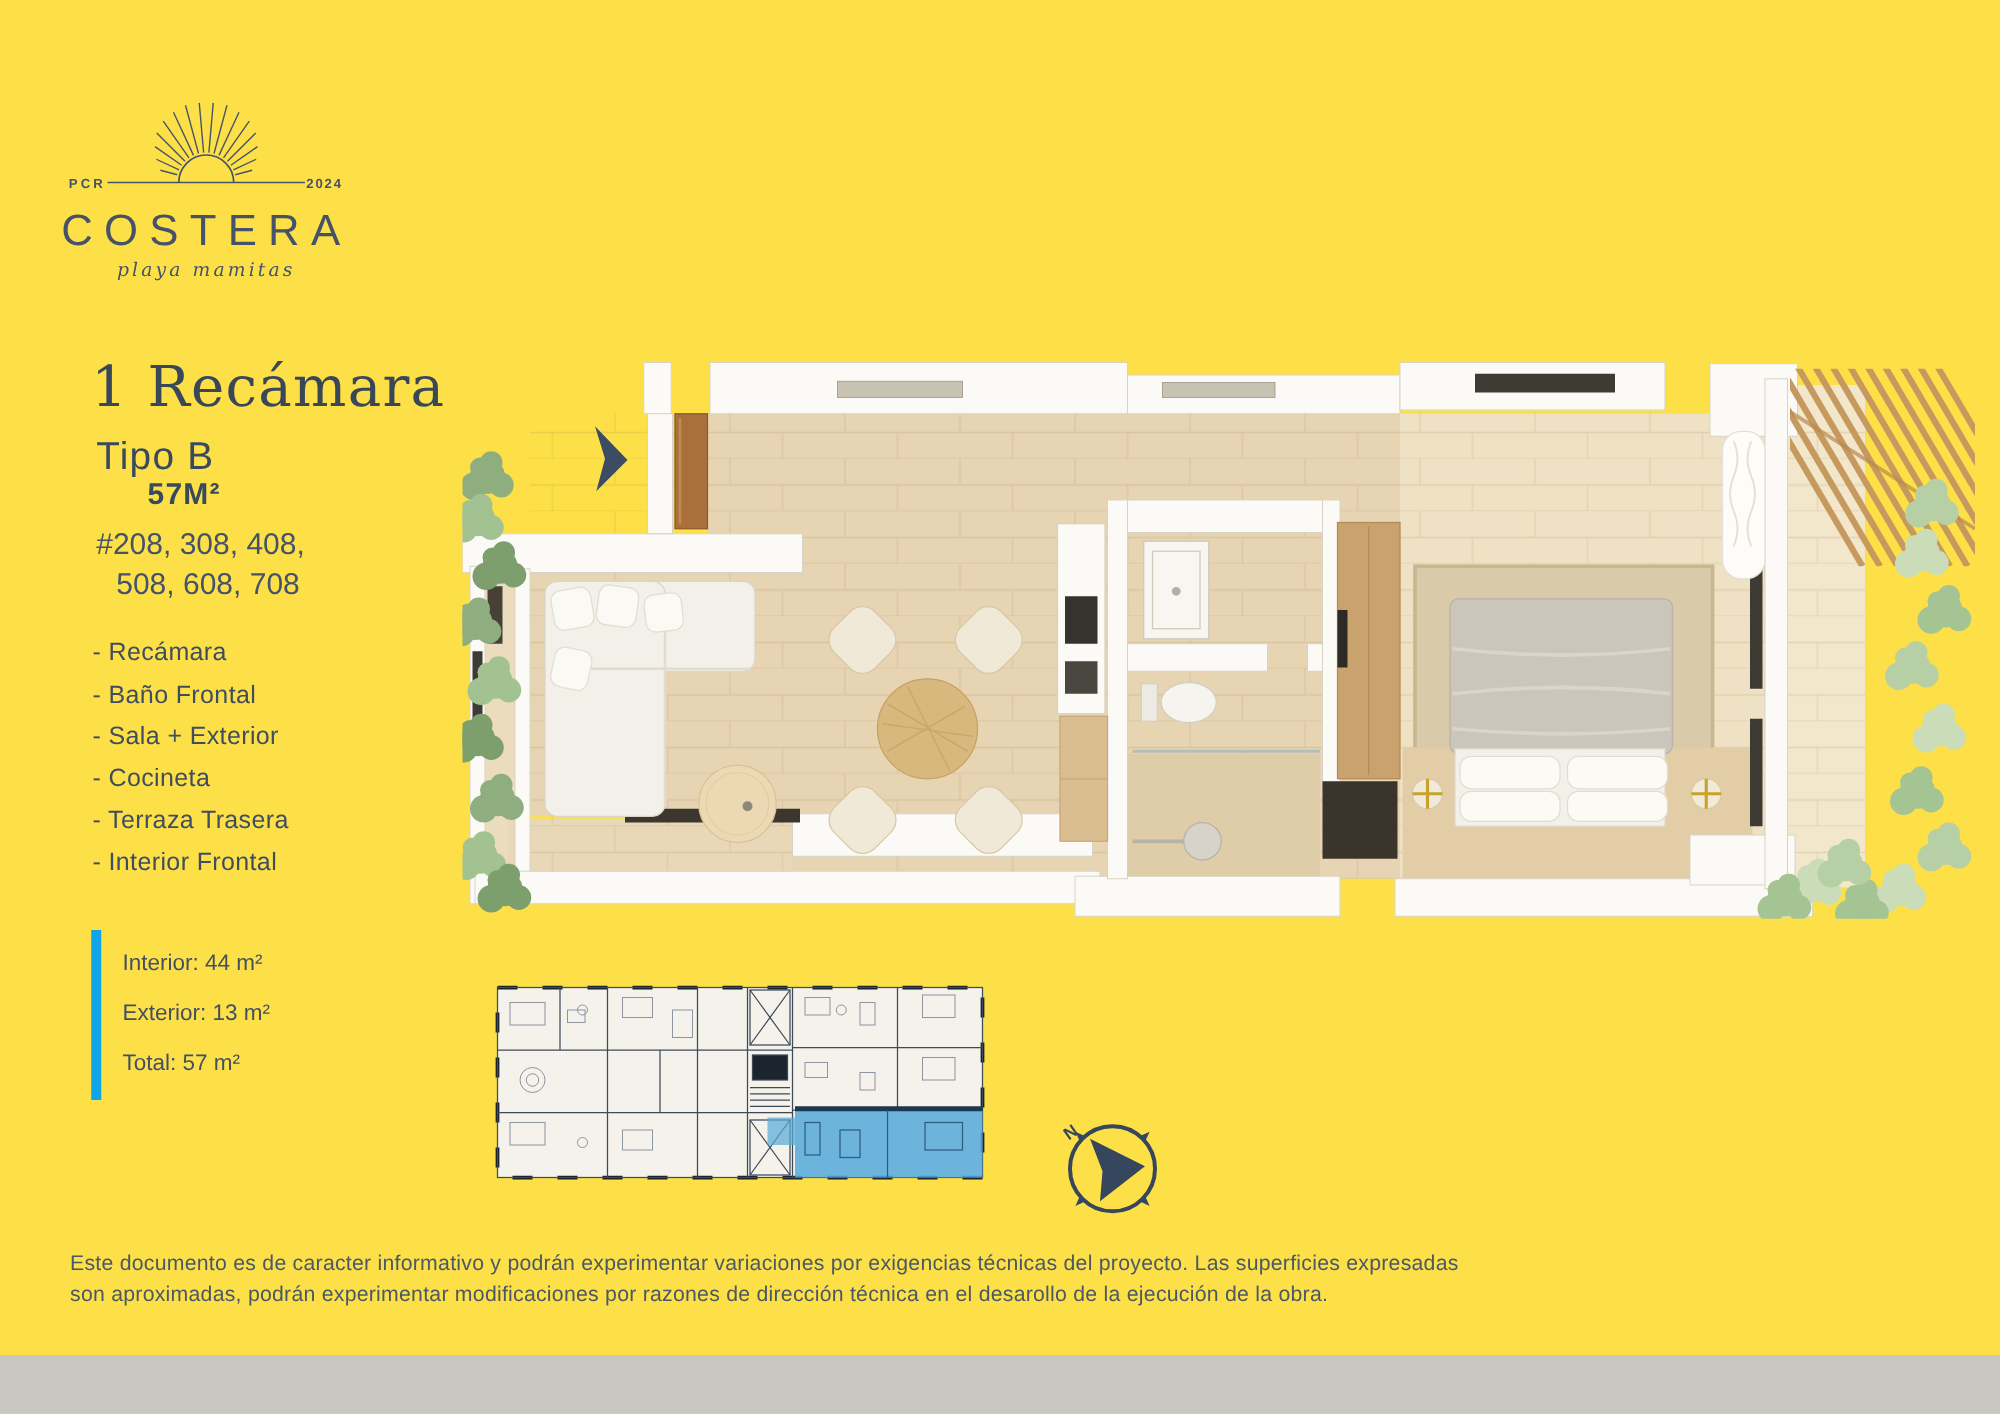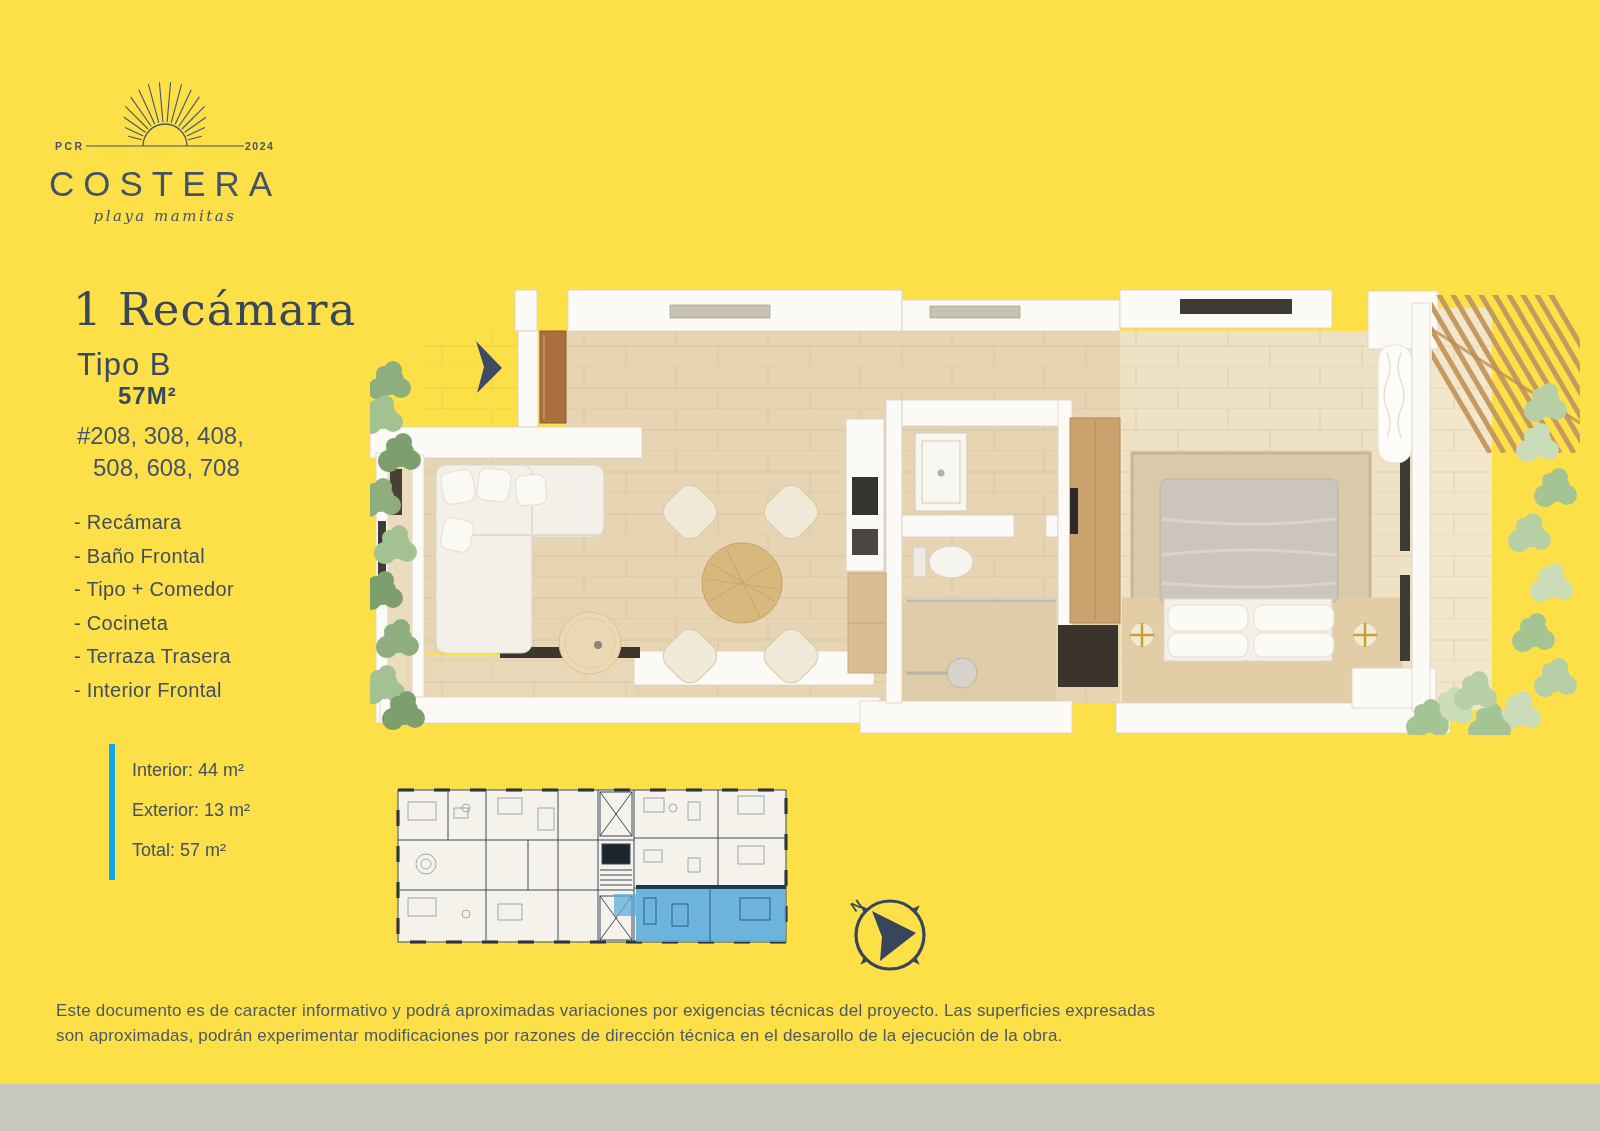--- a/index.html
+++ b/index.html
@@ -7,22 +7,22 @@
   .board{position:relative;width:1600px;height:1084px;background:#fde047;overflow:hidden;}
   .abs{position:absolute;}
   .unit-title{left:73px;top:283px;font-family:"DejaVu Serif","Liberation Serif",serif;
     font-size:45px;color:#3a4759;letter-spacing:1px;}
   .unit-type{left:77px;top:347px;font-size:31px;font-weight:normal;color:#394楼;color:#394a5e;letter-spacing:1px;}
   .unit-area{left:77px;top:382px;font-size:24px;font-weight:bold;color:#394a5e;letter-spacing:1px;margin-left:41px;}
   .unit-numbers{left:77px;top:420px;font-size:24px;color:#45536a;line-height:32px;}
   .unit-numbers .l2{padding-left:16px;}
   .features{left:74px;top:506px;list-style:none;margin:0;padding:0;
     font-size:20px;color:#3f4d5f;line-height:33.5px;letter-spacing:.3px;}
-  .measures{left:73px;top:744px;border-left:6px solid #0ea5e9;padding:6px 0 10px 17px;
-    font-size:18px;color:#425062;line-height:40px;margin-left:36px;}
+  .measures{left:73px;top:744px;border-left:8px solid #0ea5e9;padding:6px 0 10px 17px;
+    font-size:18px;color:#425062;line-height:40px;}
   .disclaimer{left:56px;top:998px;font-size:17px;color:#4b5866;line-height:25px;letter-spacing:.2px;}
   svg text{font-family:"Liberation Sans",sans-serif;}
   svg .serif-it{font-family:"DejaVu Serif","Liberation Serif",serif;font-style:italic;}
 </style>
 </head>
 <body>
 
 <div class="board">
 
   <svg class="abs" style="left:50px;top:80px;" width="230" height="165" viewBox="0 0 230 165">
@@ -55,21 +55,21 @@
   <div class="abs unit-title">1 Recámara</div>
   <div class="abs unit-type">Tipo B</div>
   <div class="abs unit-area">57M²</div>
   <div class="abs unit-numbers">
     <div>#208, 308, 408,</div>
     <div class="l2">508, 608, 708</div>
   </div>
   <ul class="abs features">
       <li>- Recámara</li>
       <li>- Baño Frontal</li>
-      <li>- Tipo + Comedor</li>
+      <li>- Sala + Exterior</li>
       <li>- Cocineta</li>
       <li>- Terraza Trasera</li>
       <li>- Interior Frontal</li>
     </ul>
   <div class="abs measures">
     <div>Interior: 44 m²</div>
     <div>Exterior: 13 m²</div>
     <div>Total: 57 m²</div>
   </div>
 
@@ -340,17 +340,17 @@
       <polygon points="18.3,20.3 22.4,29.2 27.2,24.4"></polygon>
       <polygon points="77.7,20.3 68.8,24.4 73.6,29.2"></polygon>
       <polygon points="77.7,79.7 73.6,70.8 68.8,75.6"></polygon>
       <polygon points="18.3,79.7 22.4,70.8 27.2,75.6"></polygon>
     </g>
     <polygon points="30,26 74,48 38,76 40,52" fill="#36465c"></polygon>
     <text x="10" y="26" font-size="14" font-weight="bold" fill="#36465c" transform="rotate(-35 14 22)">N</text>
   </svg>
 
   <div class="abs disclaimer">
-    <div>Este documento es de caracter informativo y podrá aproximadas variaciones por exigencias técnicas del proyecto. Las superficies expresadas</div>
+    <div>Este documento es de caracter informativo y podrán experimentar variaciones por exigencias técnicas del proyecto. Las superficies expresadas</div>
     <div>son aproximadas, podrán experimentar modificaciones por razones de dirección técnica en el desarollo de la ejecución de la obra.</div>
   </div>
 
 </div>
 
 </body></html>

